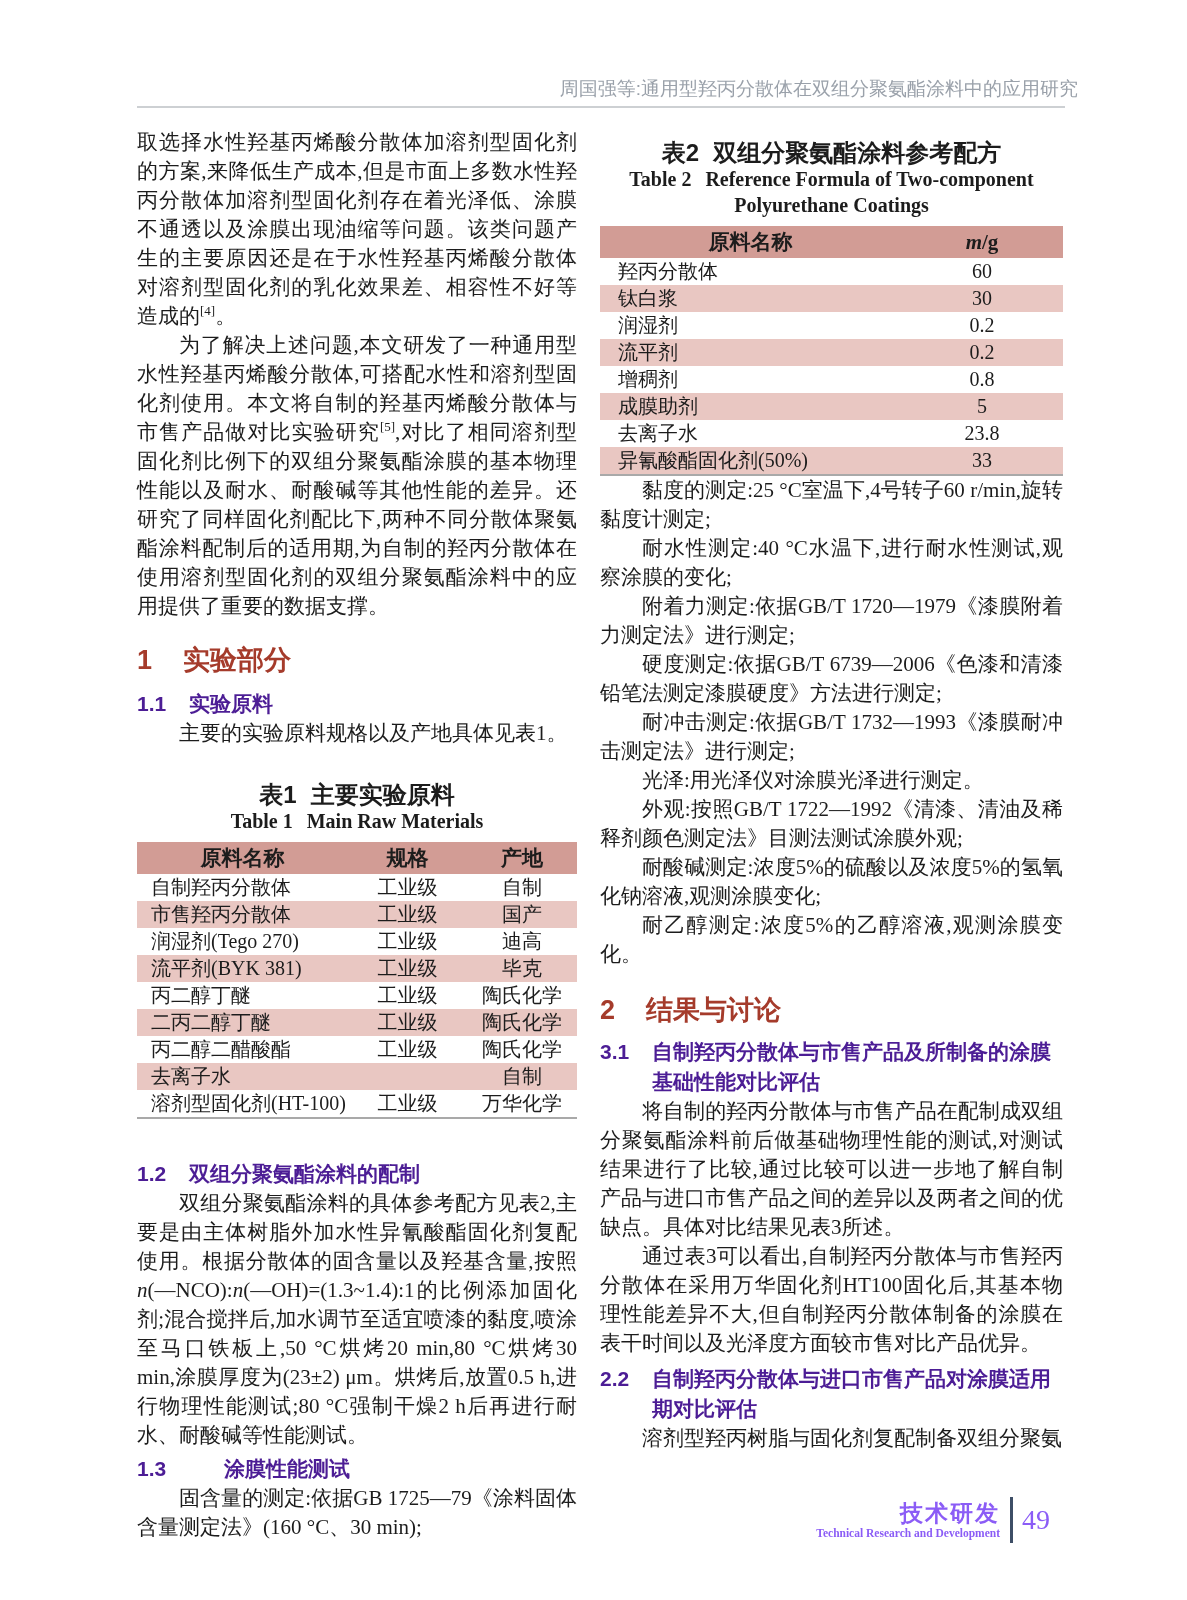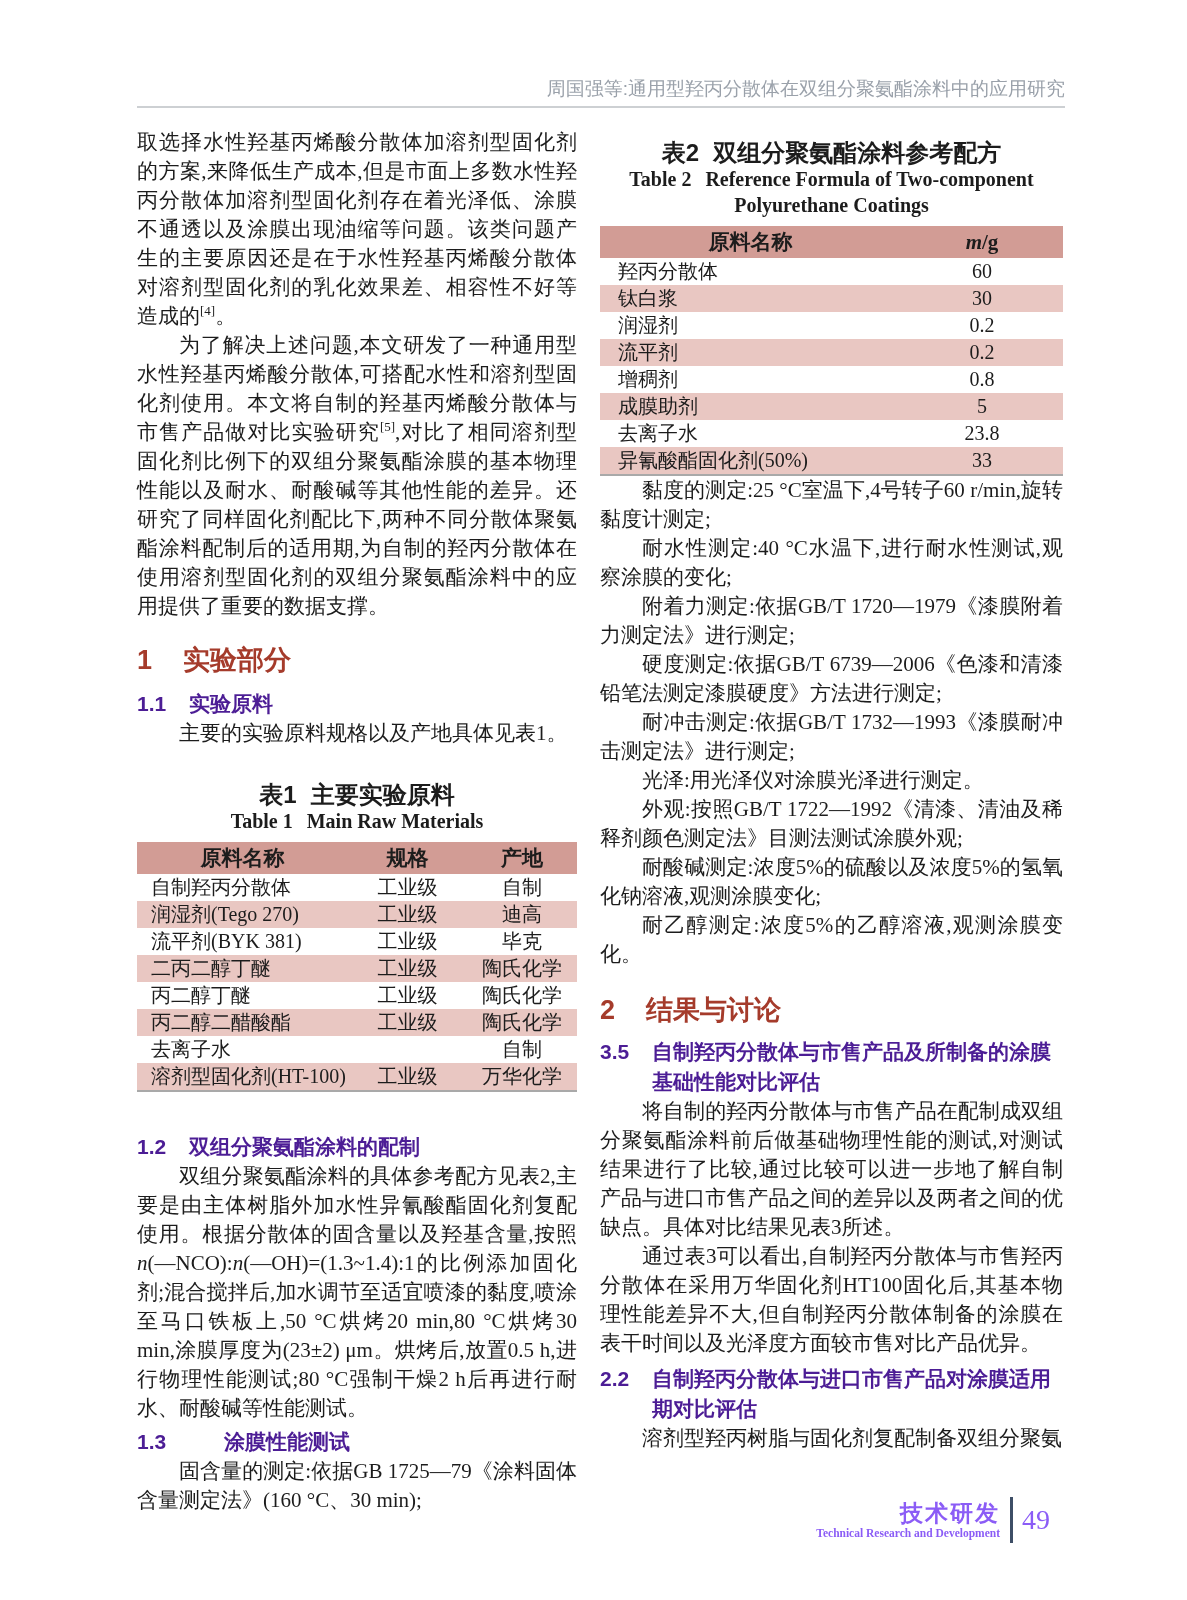--- a/index.html
+++ b/index.html
@@ -3,21 +3,21 @@
 <meta charset="utf-8">
 <style>
   html,body { margin:0; padding:0; background:#ffffff; }
   .page {
     position:relative; width:1187px; height:1600px; background:#ffffff;
     font-family:"Liberation Serif","DejaVu Serif",serif; color:#1c1c1c;
     overflow:hidden;
   }
   
   .running-title {
-    position:absolute; top:76px; left:137px; width:928px;
+    position:absolute; top:76px; left:150px; width:928px;
     text-align:right; font-size:19px; color:#9aa1aa;
     font-family:"Liberation Sans","DejaVu Sans",sans-serif;
   }
   .header-rule {
     position:absolute; top:106px; left:137px; width:928px; height:2px;
     background:#cdd0d3;
   }
   
   .col-left  { position:absolute; left:137px; top:128px; width:440px; }
   .col-right { position:absolute; left:600px; top:140px; width:463px; }
@@ -131,36 +131,41 @@
           <th>产地</th>
         </tr>
       </thead>
       <tbody>
         <tr>
           <td>自制羟丙分散体</td>
           <td>工业级</td>
           <td>自制</td>
         </tr>
         <tr>
+          <td>市售羟丙分散体</td>
+          <td>工业级</td>
+          <td>国产</td>
+        </tr>
+        <tr>
           <td>润湿剂(Tego 270)</td>
           <td>工业级</td>
           <td>迪高</td>
         </tr>
         <tr>
           <td>流平剂(BYK 381)</td>
           <td>工业级</td>
           <td>毕克</td>
         </tr>
         <tr>
+          <td>丙二醇丁醚</td>
+          <td>工业级</td>
+          <td>陶氏化学</td>
+        </tr>
+        <tr>
           <td>二丙二醇丁醚</td>
-          <td>工业级</td>
-          <td>陶氏化学</td>
-        </tr>
-        <tr>
-          <td>丙二醇丁醚</td>
           <td>工业级</td>
           <td>陶氏化学</td>
         </tr>
         <tr>
           <td>丙二醇二醋酸酯</td>
           <td>工业级</td>
           <td>陶氏化学</td>
         </tr>
         <tr>
           <td>去离子水</td>
@@ -254,21 +259,21 @@
     <p class="body indent">外观:按照GB/T 1722—1992《清漆、清油及稀释剂颜色测定法》目测法测试涂膜外观;</p>
     <p class="body indent">耐酸碱测定:浓度5%的硫酸以及浓度5%的氢氧化钠溶液,观测涂膜变化;</p>
     <p class="body indent">耐乙醇测定:浓度5%的乙醇溶液,观测涂膜变化。</p>
 
     <div class="sec-h1 mt24">
       <span class="num">2</span>
       <span>结果与讨论</span>
     </div>
 
     <div class="sec-h2 mt10">
-      <span class="num">3.5</span>
+      <span class="num">3.1</span>
       <span>自制羟丙分散体与市售产品及所制备的涂膜基础性能对比评估</span>
     </div>
 
     <p class="body indent">将自制的羟丙分散体与市售产品在配制成双组分聚氨酯涂料前后做基础物理性能的测试,对测试结果进行了比较,通过比较可以进一步地了解自制产品与进口市售产品之间的差异以及两者之间的优缺点。具体对比结果见表3所述。</p>
     <p class="body indent">通过表3可以看出,自制羟丙分散体与市售羟丙分散体在采用万华固化剂HT100固化后,其基本物理性能差异不大,但自制羟丙分散体制备的涂膜在表干时间以及光泽度方面较市售对比产品优异。</p>
 
     <div class="sec-h2 mt6">
       <span class="num">2.2</span>
       <span>自制羟丙分散体与进口市售产品对涂膜适用期对比评估</span>
     </div>

